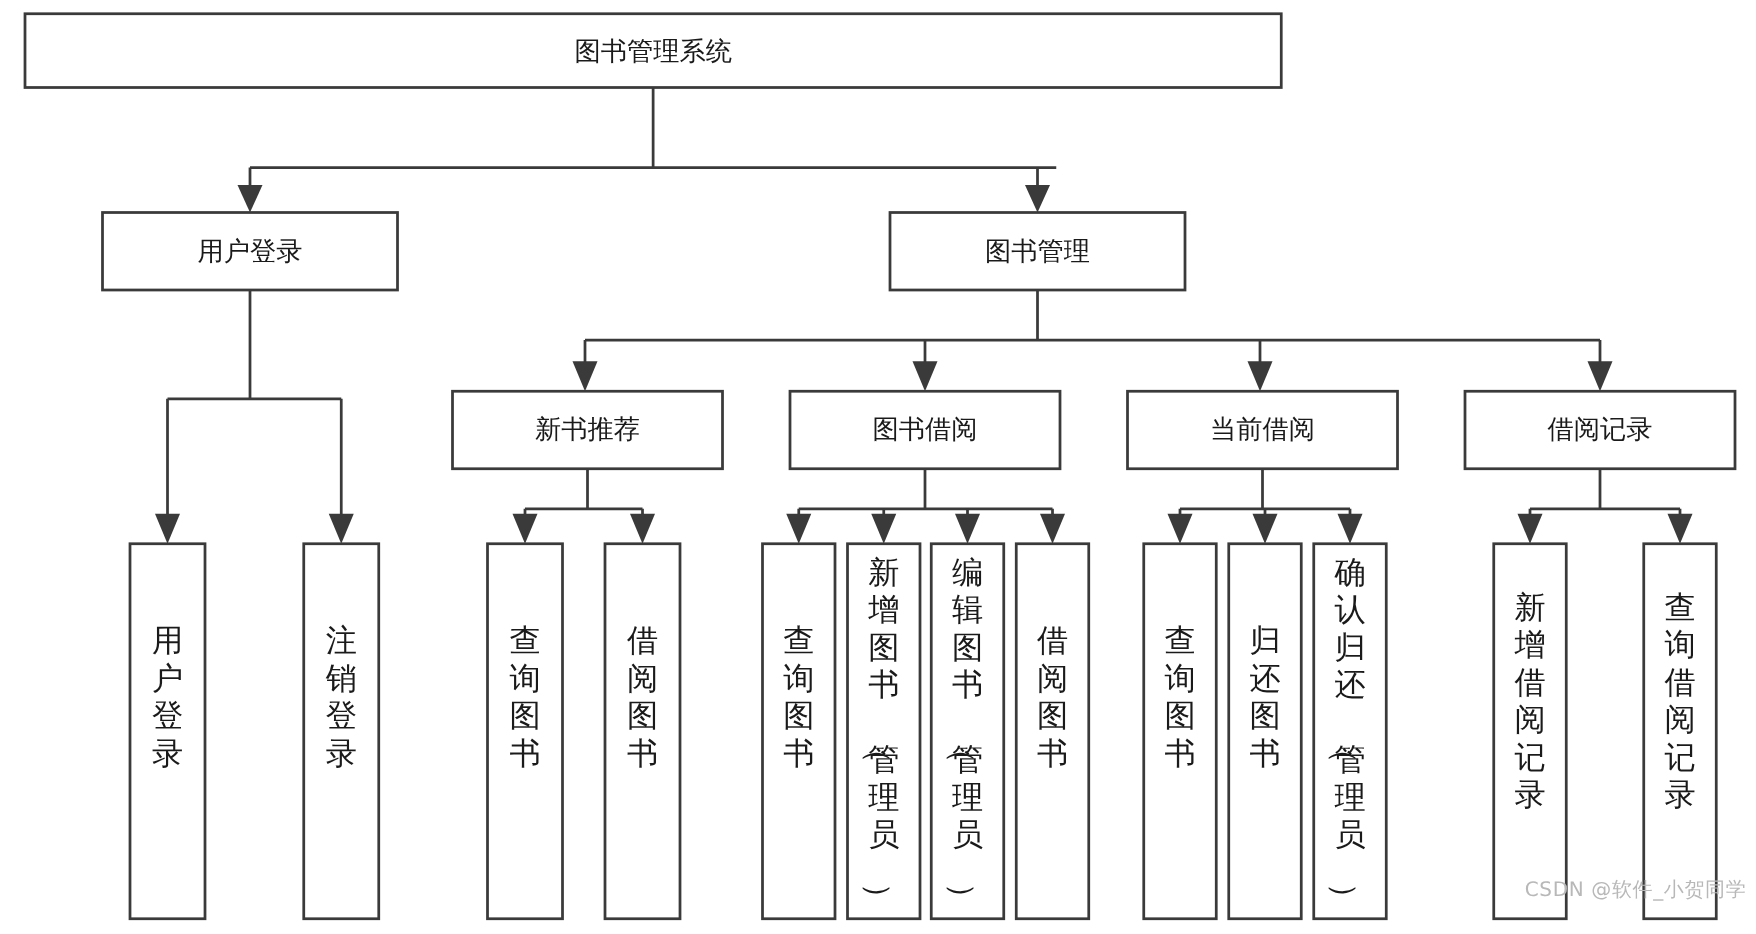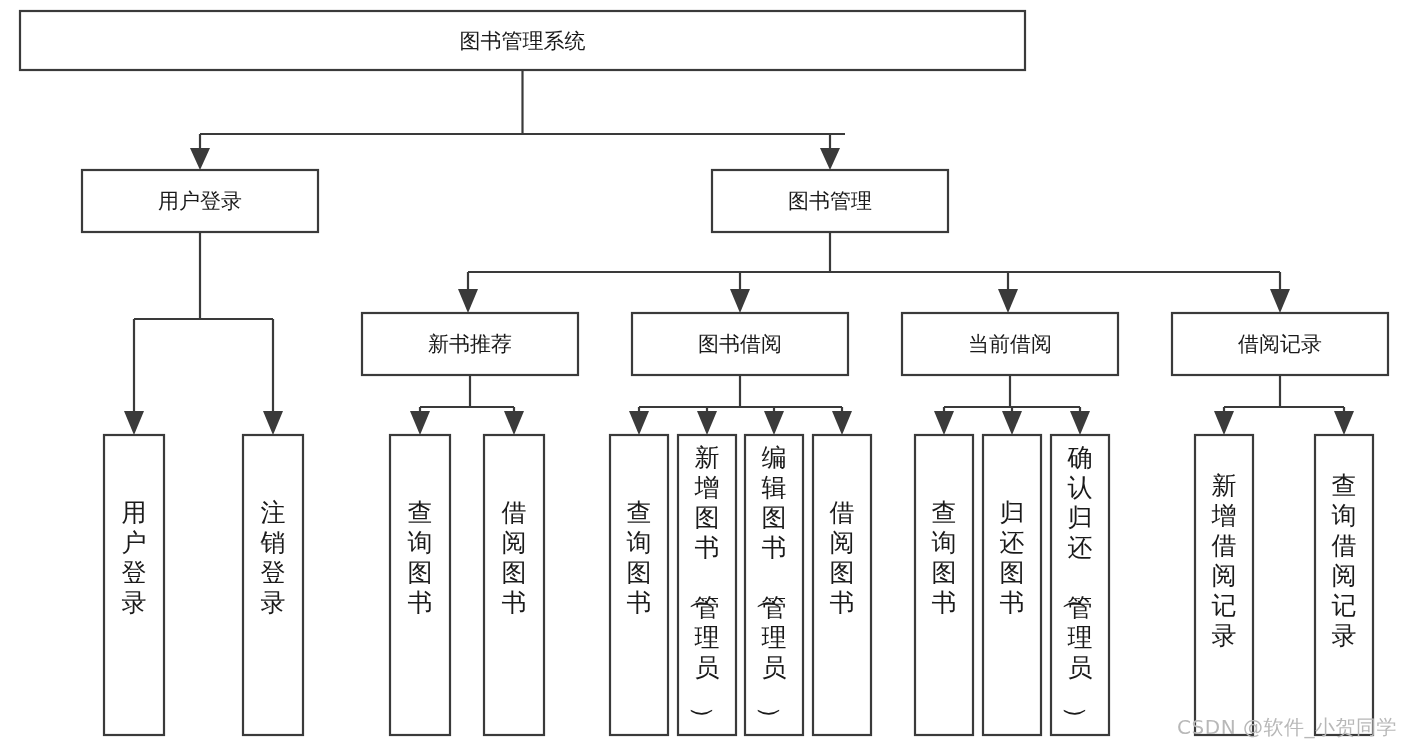--- a/index.html
+++ b/index.html
@@ -50,23 +50,23 @@
   }
   .leaf-label-v {
     font-family: "DejaVu Sans", "Liberation Sans", sans-serif;
     font-size: 25px;
     fill: #1a1a1a;
     text-anchor: middle;
   }
   .watermark {
     position: absolute;
     right: 8px;
-    bottom: 6px;
-    font-family: "DejaVu Sans", "Liberation Sans", sans-serif;
-    font-size: 20px;
+    bottom: 24px;
+    font-family: "DejaVu Sans", "Liberation Sans", sans-serif;
+    font-size: 16px;
     color: #b8b8b8;
     letter-spacing: 0.5px;
     white-space: nowrap;
     user-select: none;
   }
 </style>
 </head>
 <body>
 
 <div id="diagram-root">

